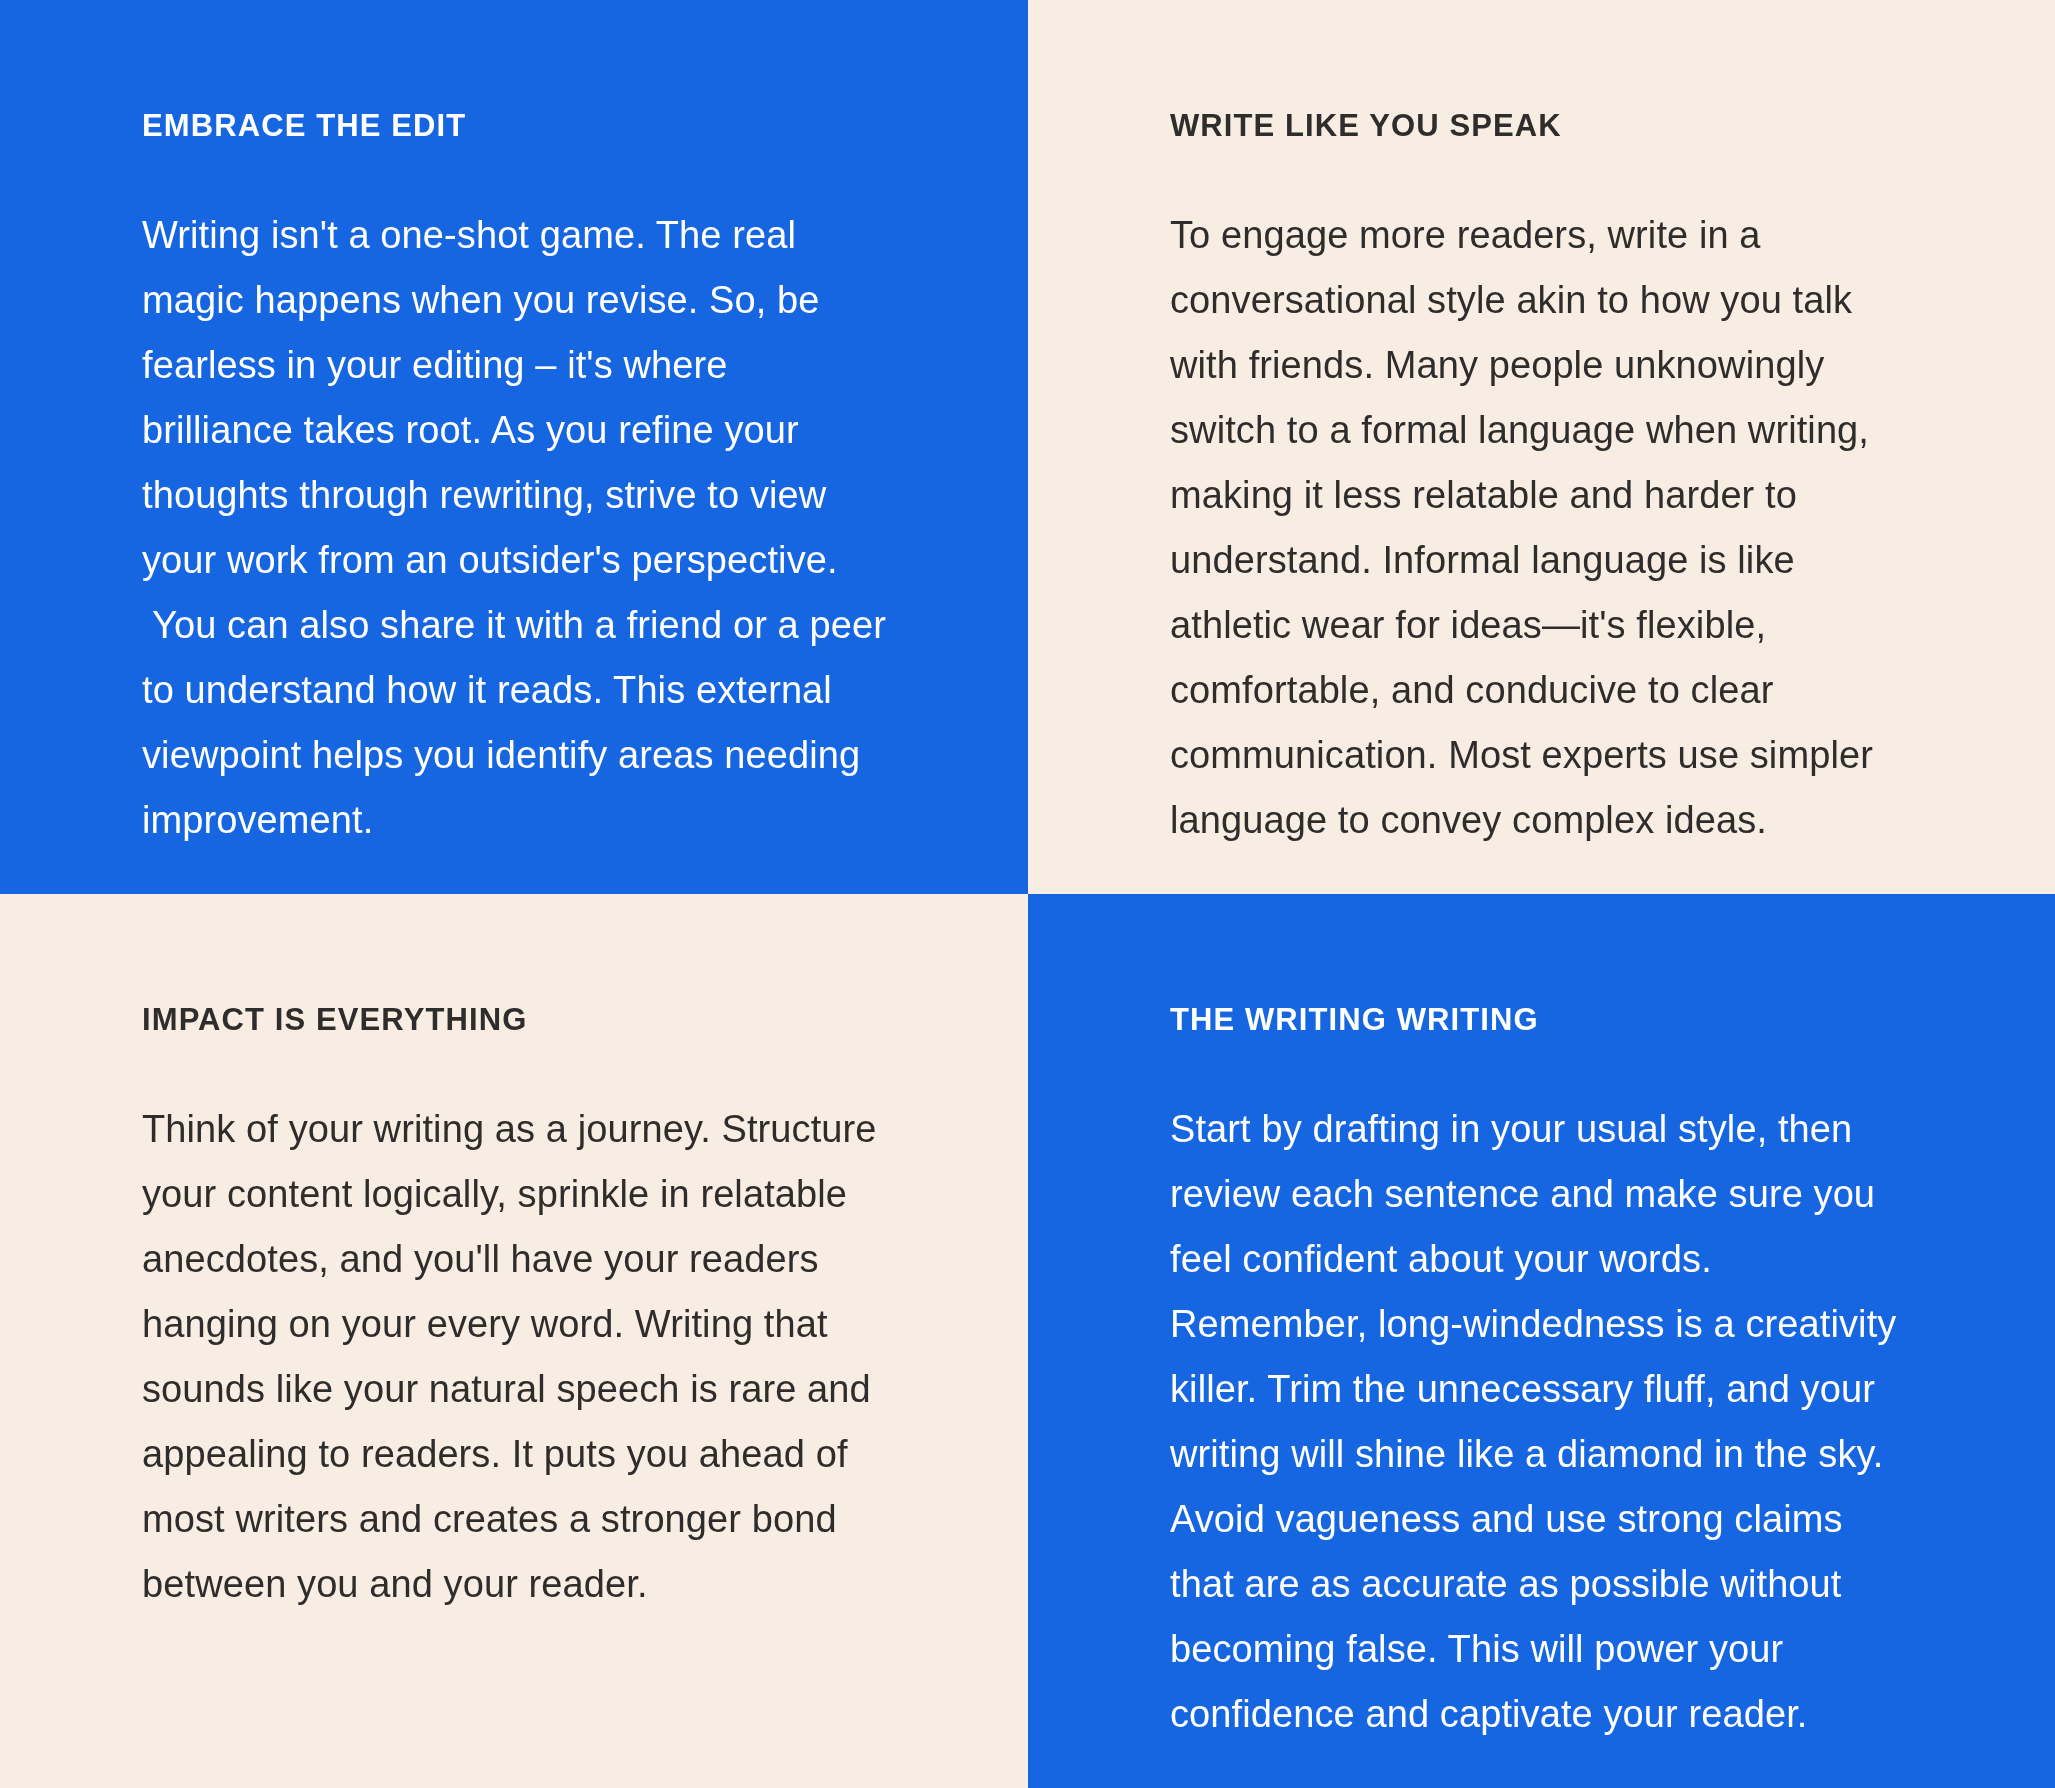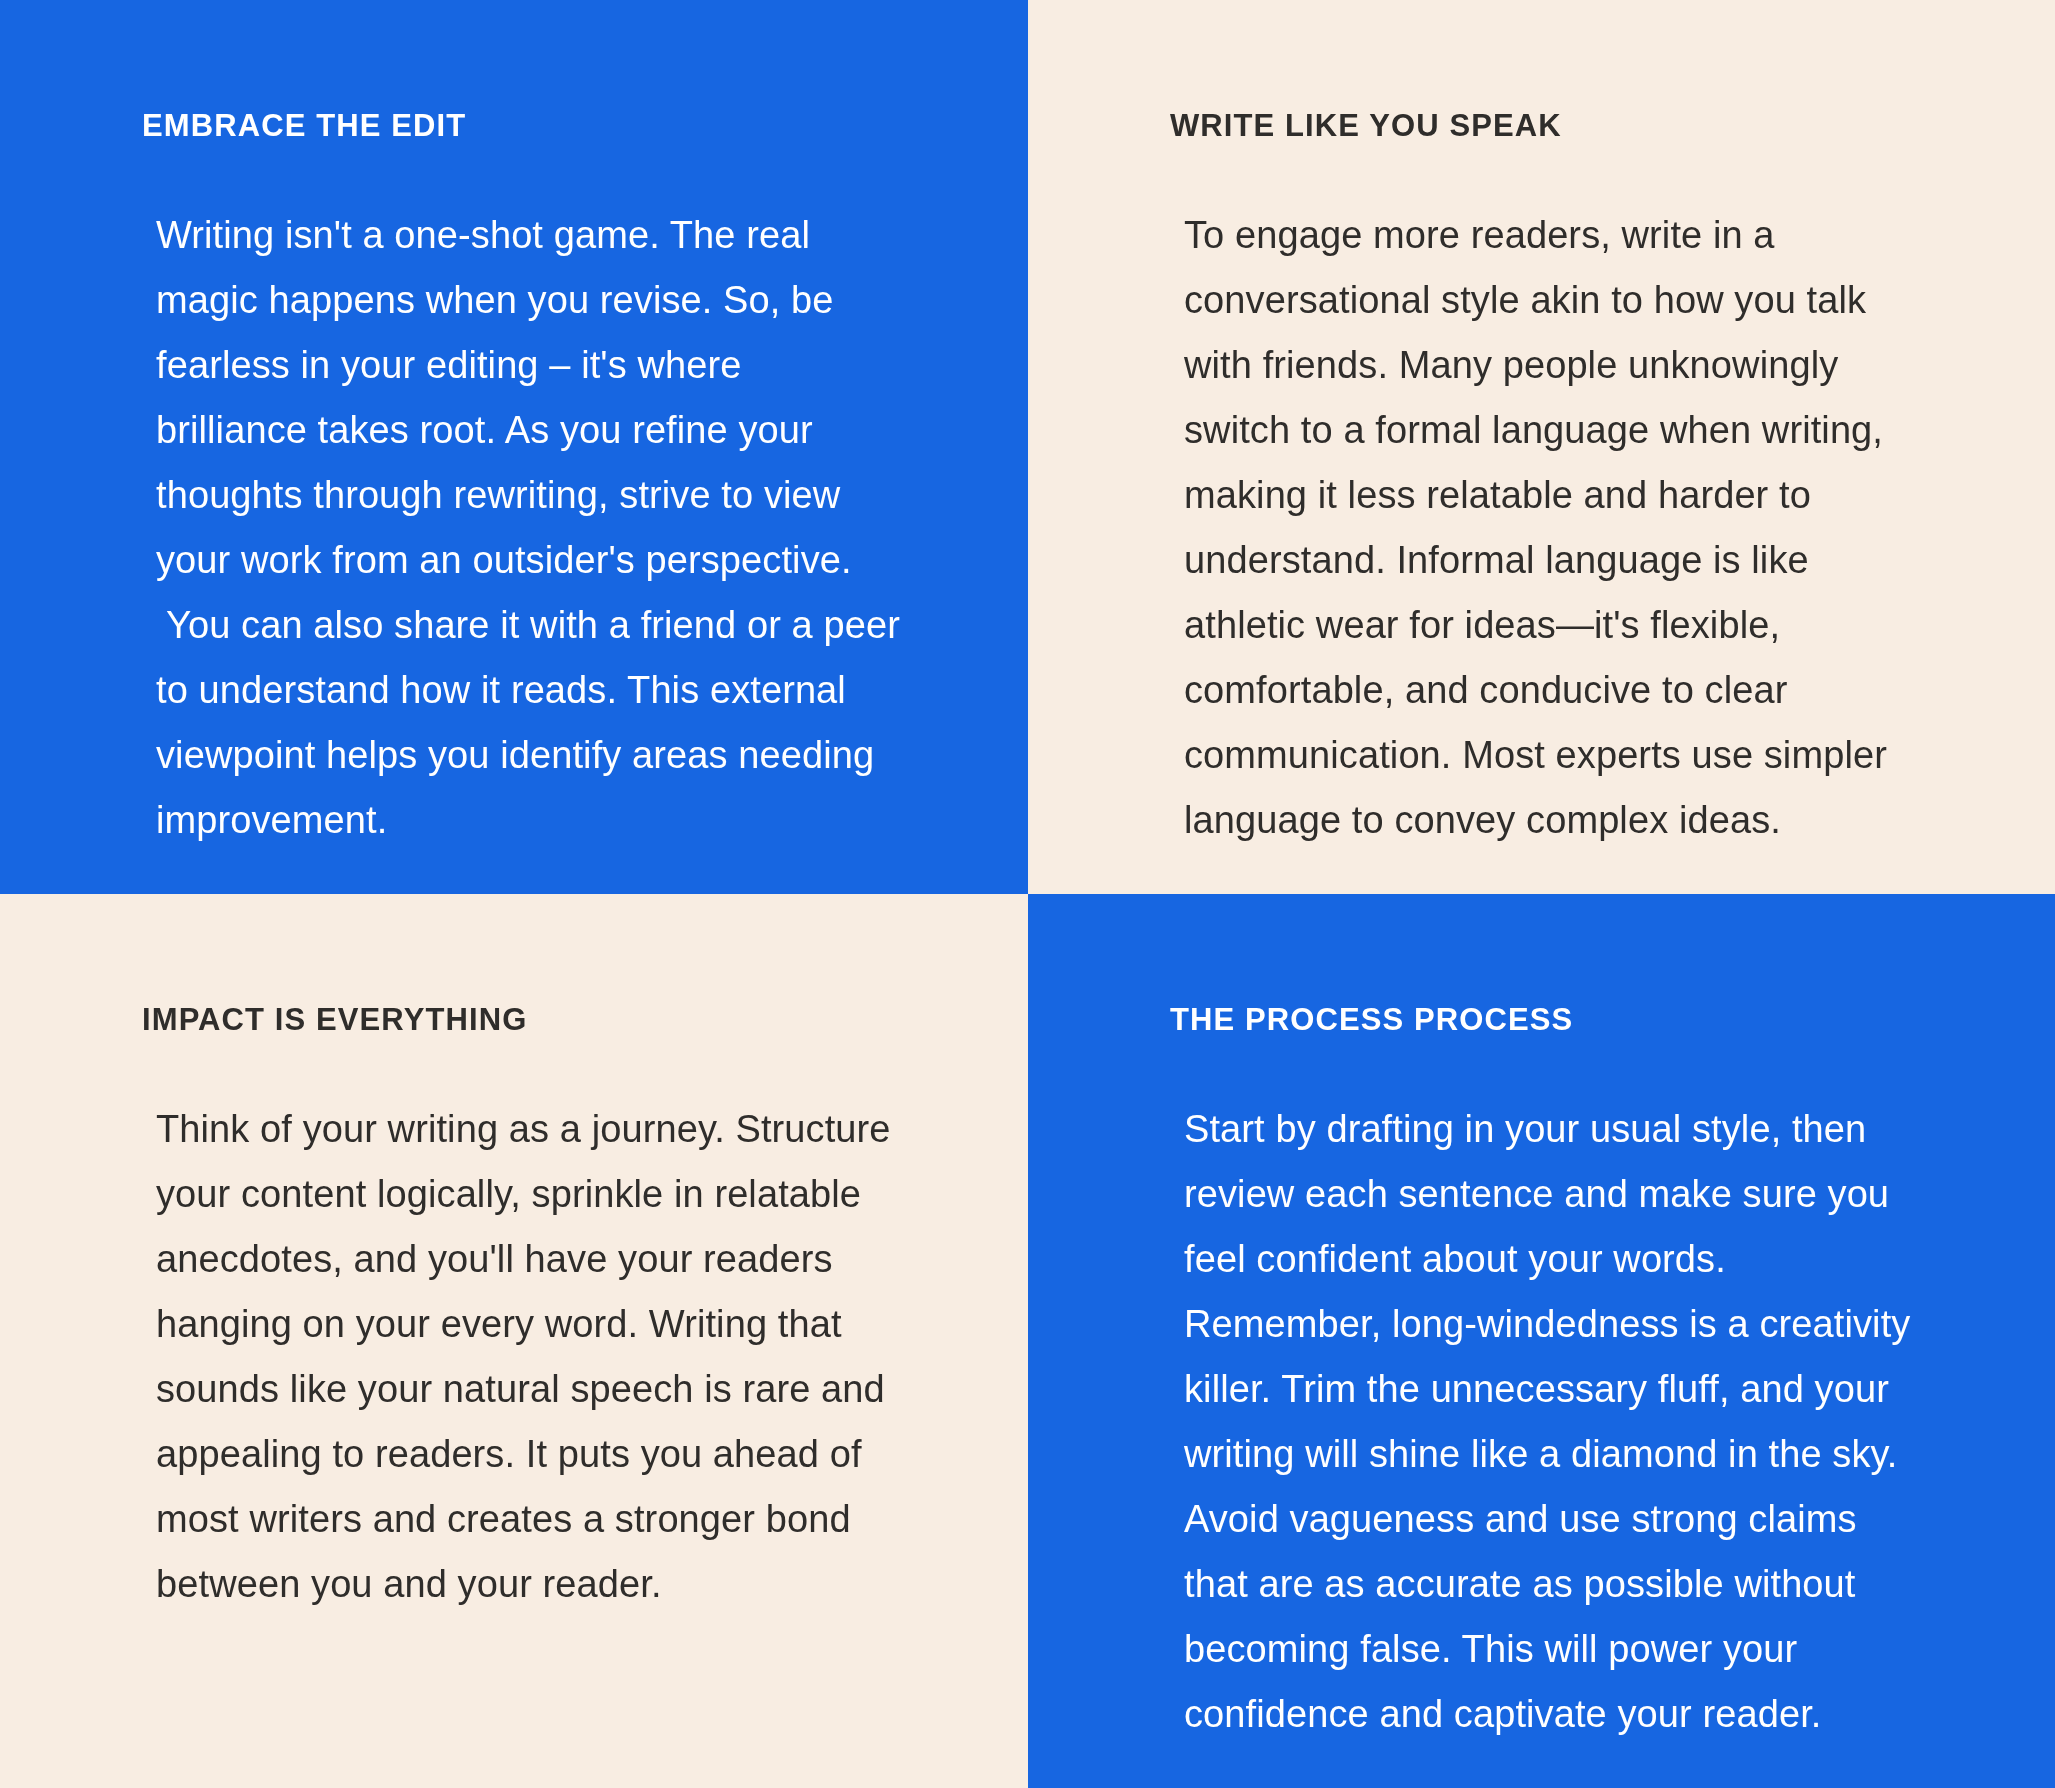--- a/index.html
+++ b/index.html
@@ -32,21 +32,21 @@
     color: var(--text-on-cream, #2F2D2B);
   }
   .card__title {
     margin: 0;
     font-size: 31px;
     font-weight: 700;
     line-height: 40px;
     letter-spacing: 1.1px;
   }
   .card__body {
-    margin: 57px 0 0 14px;
+    margin: 57px 0 0 0;
     font-size: 38px;
     font-weight: 400;
     line-height: 65px;
     letter-spacing: 0.1px;
     white-space: pre;
   }
 </style>
 </head>
 <body>
 
@@ -86,21 +86,21 @@
 your content logically, sprinkle in relatable
 anecdotes, and you'll have your readers
 hanging on your every word. Writing that
 sounds like your natural speech is rare and
 appealing to readers. It puts you ahead of
 most writers and creates a stronger bond
 between you and your reader.</p>
   </section>
 
   <section class="card card--blue">
-    <h2 class="card__title">THE PROCESS PROCESS</h2>
+    <h2 class="card__title">THE WRITING WRITING</h2>
     <p class="card__body">Start by drafting in your usual style, then
 review each sentence and make sure you
 feel confident about your words.
 Remember, long-windedness is a creativity
 killer. Trim the unnecessary fluff, and your
 writing will shine like a diamond in the sky.
 Avoid vagueness and use strong claims
 that are as accurate as possible without
 becoming false. This will power your
 confidence and captivate your reader.</p>

